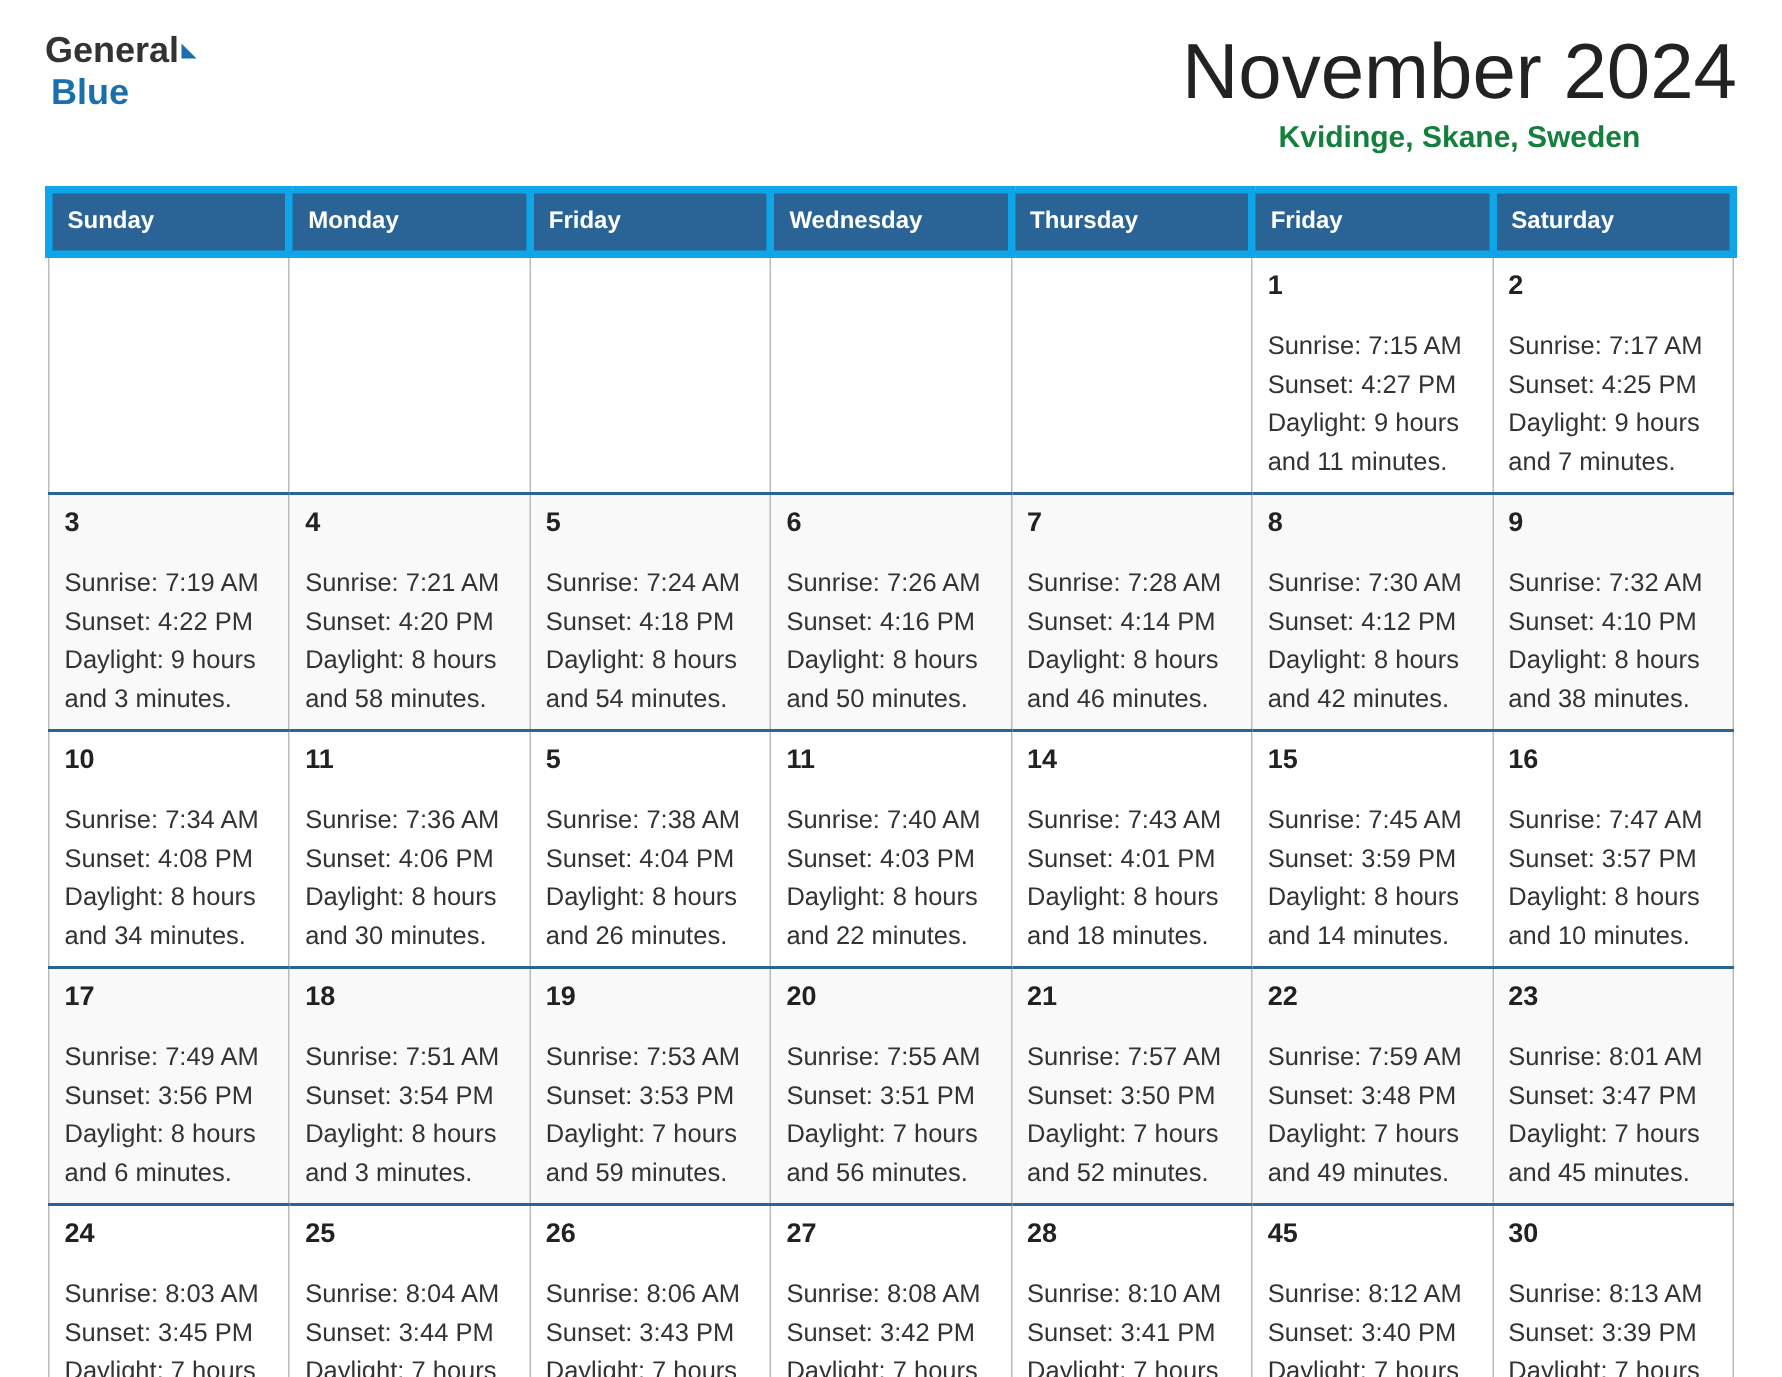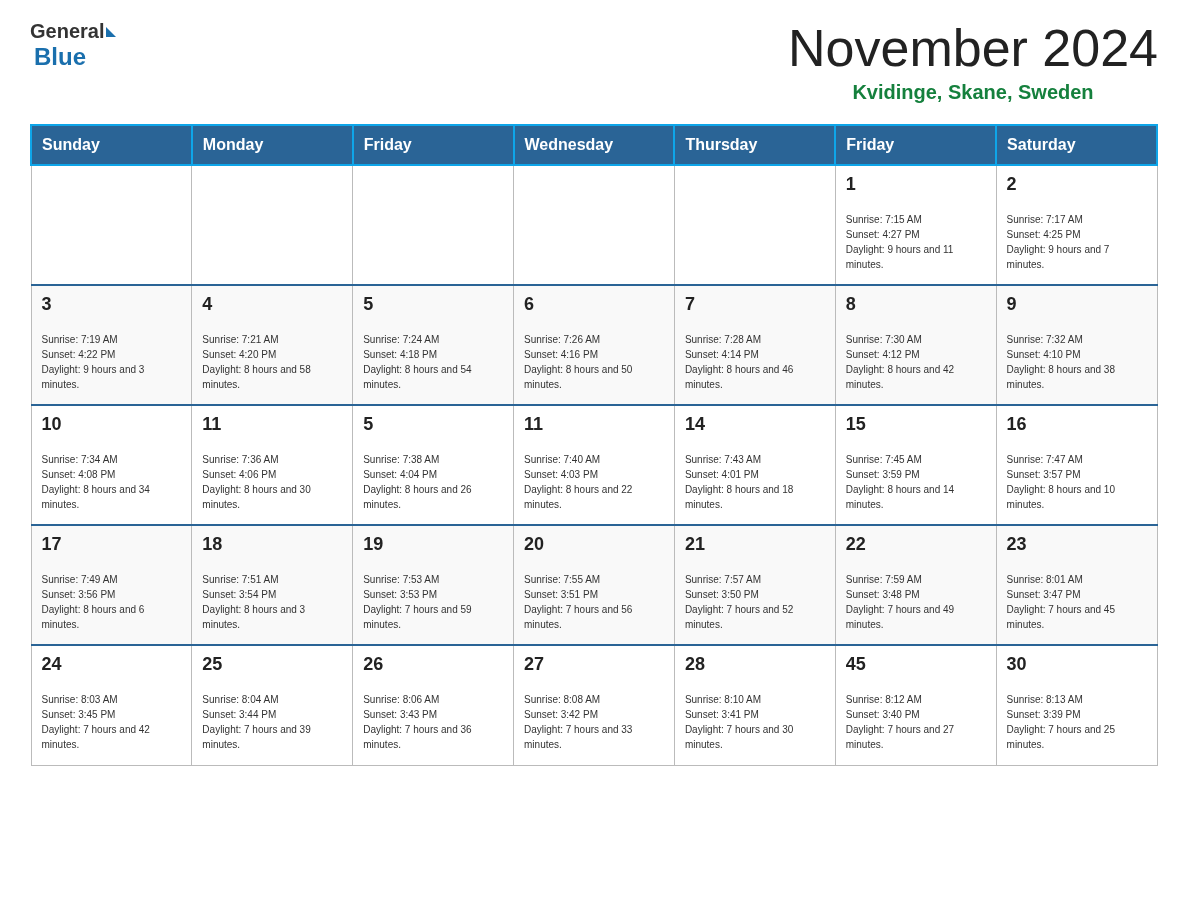--- a/index.html
+++ b/index.html
@@ -18,21 +18,21 @@
       margin-bottom: 20px;
     }
     .logo {
       display: flex;
       flex-direction: column;
       align-items: flex-start;
     }
     .logo-text {
       display: flex;
       align-items: center;
-      font-size: 20px;
+      font-size: 24px;
       font-weight: bold;
       color: #333;
     }
     .logo-arrow {
       width: 0;
       height: 0;
       border-left: 10px solid #1a6fad;
       border-top: 10px solid transparent;
       border-bottom: 0px solid transparent;
       display: inline-block;
@@ -64,39 +64,39 @@
       border-collapse: collapse;
       border: 1px solid #999;
     }
     .calendar-table th {
       background-color: #2a6496;
       color: #fff;
       font-size: 16px;
       font-weight: bold;
       padding: 10px 10px;
       text-align: left;
-      border: 2px solid #0ea5e9;
+      border: 5px solid #0ea5e9;
     }
     .calendar-table td {
       border: 1px solid #bbb;
       vertical-align: top;
       padding: 8px 10px;
       width: 14.28%;
       min-height: 110px;
       height: 120px;
     }
     .day-number {
       font-size: 18px;
       font-weight: bold;
       color: #222;
       display: block;
       margin-bottom: 4px;
     }
     .day-info {
-      font-size: 10px;
+      font-size: 17px;
       color: #333;
       line-height: 1.5;
       margin-top: 17px;
     }
     .empty-cell {
       background: #fff;
     }
     tr:nth-child(even) td {
       background-color: #f9f9f9;
     }

